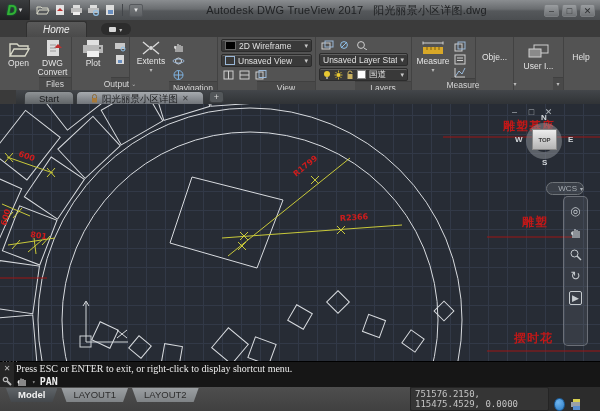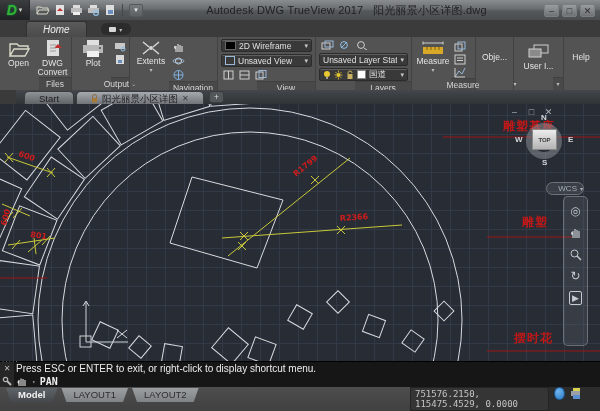--- a/index.html
+++ b/index.html
@@ -107,35 +107,35 @@
   .navbar .g { font-size:12px; line-height:12px; }
 
   
   .cmdpanel { position:absolute; top:361px; left:0; width:600px; height:26px; background:#161616;
     border-top:1px solid #000; }
   .cmdgrip { position:absolute; left:2px; top:-4px; color:#8a8a8a; font-size:7px; letter-spacing:1px; }
   .cmdstrip { position:absolute; left:0; top:0; width:14px; height:26px; background:#262626;
     display:flex; flex-direction:column; align-items:center; justify-content:space-around; }
   .cmdstrip .x { color:#bbb; font-size:8px; }
   .cmdrow1 { position:absolute; left:16px; top:0; height:13px; line-height:13px;
-    font-family:Liberation Sans, sans-serif; font-size:10px; color:#ededed; white-space:nowrap; }
+    font-family:Liberation Serif, serif; font-size:10px; color:#ededed; white-space:nowrap; }
   .cmdrow2 { position:absolute; left:16px; top:13px; height:13px; display:flex; align-items:center; gap:4px;
     font-family:"DejaVu Sans Mono", monospace; font-size:10px; color:#ededed; font-weight:bold; }
   .cmdrow2 .caret { font-size:6px; color:#999; font-weight:normal; }
 
   
   .bottombar { position:absolute; top:387px; left:0; width:600px; height:24px;
     background:linear-gradient(#4e4e4e,#404040); }
   .ltabs { position:absolute; left:6px; top:1px; display:flex; gap:4px; }
   .ltab { height:14px; padding:0 12px; font-size:9.5px; line-height:14px; color:#2e2e2e;
     background:linear-gradient(#9b9fa2,#7f8386);
     clip-path:polygon(0 0, 100% 0, calc(100% - 5px) 100%, 5px 100%); }
   .ltab.model { background:linear-gradient(#5f6468,#44484c); color:#f2f2f2; font-weight:bold; }
   .statusright { position:absolute; right:0; top:0; width:190px; height:24px; background:#2c2c2c;
-    display:flex; align-items:flex-start; justify-content:flex-end; gap:5px; padding-right:20px; }
+    display:flex; align-items:flex-end; justify-content:flex-end; gap:5px; padding-right:20px; }
   .coords { font-family:"DejaVu Sans Mono", monospace; font-size:9px; color:#c4c4c4;
     background:#353535; border:1px solid #242424; padding:1px 4px; border-radius:2px; }
   .sicon-blue { width:13px; height:13px; border-radius:50%; background:radial-gradient(circle at 35% 30%, #6fb6f0, #2d7cc4);
     border:1px solid #1d5a94; }
 </style>
 </head>
 <body>
 
 <div class="app">
 

